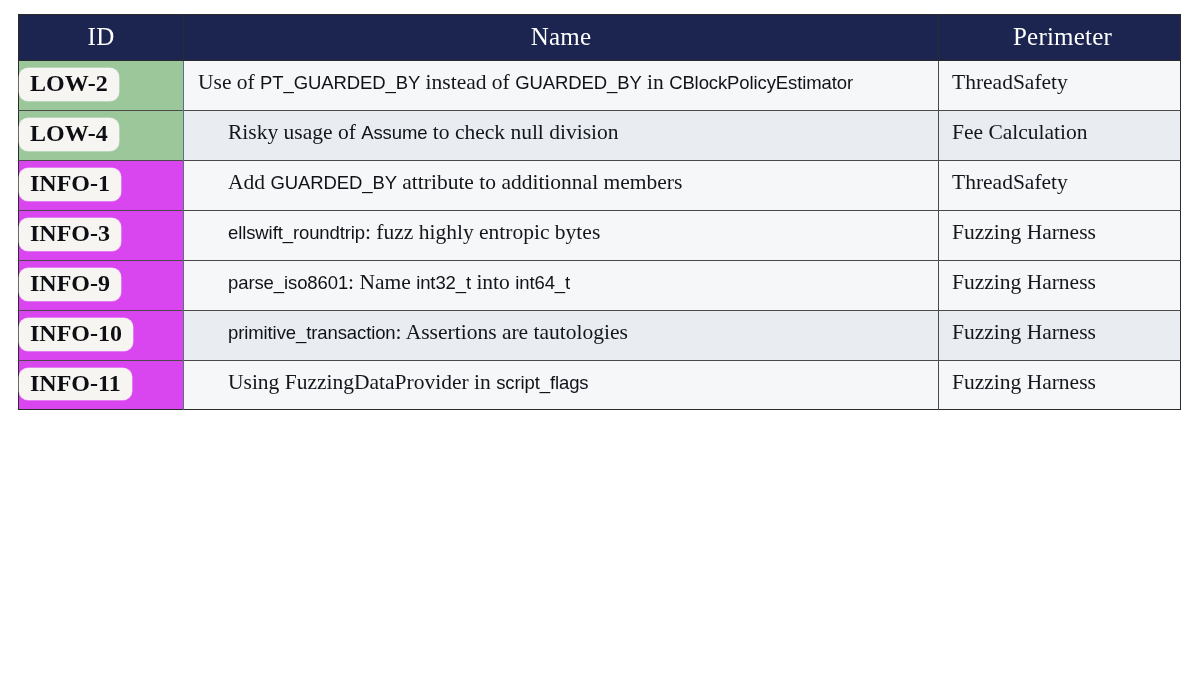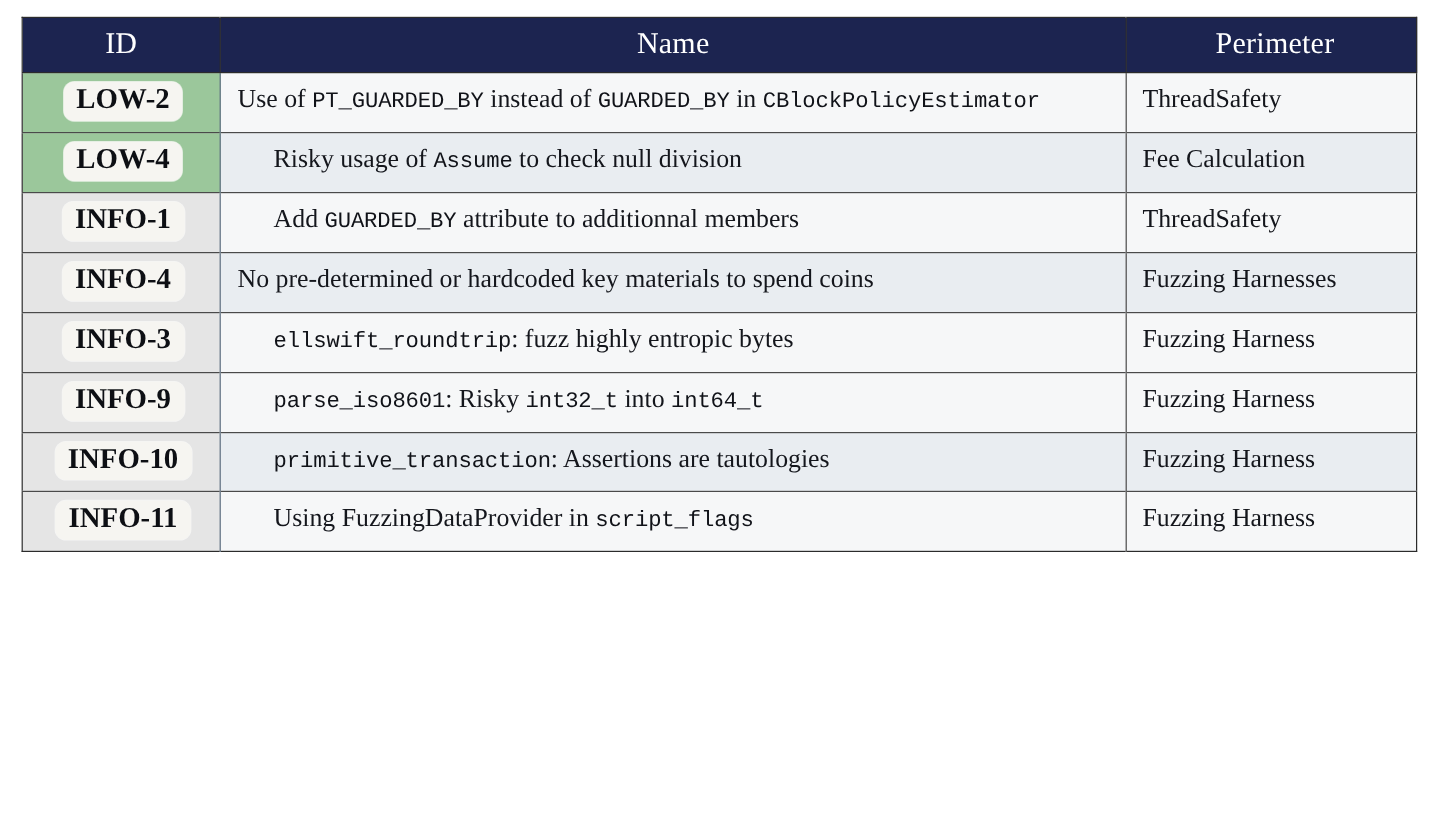--- a/index.html
+++ b/index.html
@@ -57,26 +57,25 @@
     border-right: 1.2px solid #4a4a4a;
     vertical-align: top;
     font-size: 21.5px;
     color: #14161c;
   }
   tbody tr:first-child td { border-top: none; }
   tbody td:last-child { border-right: none; }
 
   
   td.id-cell {
-    text-align: center;
-    padding: 7px 8px 9px 11px;
+    padding: 7px 8px 9px 0;
     border-right: 1.2px solid #5c6e80;
   }
   td.id-cell.sev-low  { background: #9bc79b; }
-  td.id-cell.sev-info { background: #e5e5e5; }
+  td.id-cell.sev-info { background: #d946ef; }
 
   .id-badge {
     display: inline-block;
     background: #f6f5f1;
     border-radius: 9px;
     padding: 2px 11px 4px 11px;
     font-weight: bold;
     font-size: 24px;
     line-height: 1.12;
     color: #0d0f14;
@@ -101,21 +100,21 @@
     margin-top: 46px;
   }
 
   
   tr.band-a td.name-cell,
   tr.band-a td.perimeter-cell { background: #f6f7f8; }
   tr.band-b td.name-cell,
   tr.band-b td.perimeter-cell { background: #e9edf1; }
 
   code, .mono {
-    font-family: Liberation Mono, monospace;
+    font-family: Liberation Sans, sans-serif;
     font-size: 18.5px;
     letter-spacing: -0.1px;
     color: #101218;
   }
 </style>
 </head>
 <body>
 
 <div class="page">
   <table class="findings">
@@ -140,33 +139,28 @@
         <tr class="band-b">
           <td class="id-cell sev-low"><span class="id-badge">LOW-4</span></td>
           <td class="name-cell single"><span>Risky usage of </span><code>Assume</code><span> to check null division</span></td>
           <td class="perimeter-cell">Fee Calculation</td>
         </tr>
         <tr class="band-a">
           <td class="id-cell sev-info"><span class="id-badge">INFO-1</span></td>
           <td class="name-cell single"><span>Add </span><code>GUARDED_BY</code><span> attribute to additionnal members</span></td>
           <td class="perimeter-cell">ThreadSafety</td>
         </tr>
-        <tr class="band-b">
-          <td class="id-cell sev-info"><span class="id-badge">INFO-4</span></td>
-          <td class="name-cell"><span>No pre-determined or hardcoded key materials to spend coins</span></td>
-          <td class="perimeter-cell">Fuzzing Harnesses</td>
-        </tr>
         <tr class="band-a">
           <td class="id-cell sev-info"><span class="id-badge">INFO-3</span></td>
           <td class="name-cell single"><code>ellswift_roundtrip</code><span>: fuzz highly entropic bytes</span></td>
           <td class="perimeter-cell">Fuzzing Harness</td>
         </tr>
         <tr class="band-a">
           <td class="id-cell sev-info"><span class="id-badge">INFO-9</span></td>
-          <td class="name-cell single"><code>parse_iso8601</code><span>: Risky </span><code>int32_t</code><span> into </span><code>int64_t</code></td>
+          <td class="name-cell single"><code>parse_iso8601</code><span>: Name </span><code>int32_t</code><span> into </span><code>int64_t</code></td>
           <td class="perimeter-cell">Fuzzing Harness</td>
         </tr>
         <tr class="band-b">
           <td class="id-cell sev-info"><span class="id-badge">INFO-10</span></td>
           <td class="name-cell single"><code>primitive_transaction</code><span>: Assertions are tautologies</span></td>
           <td class="perimeter-cell">Fuzzing Harness</td>
         </tr>
         <tr class="band-a">
           <td class="id-cell sev-info"><span class="id-badge">INFO-11</span></td>
           <td class="name-cell single"><span>Using FuzzingDataProvider in </span><code>script_flags</code></td>

